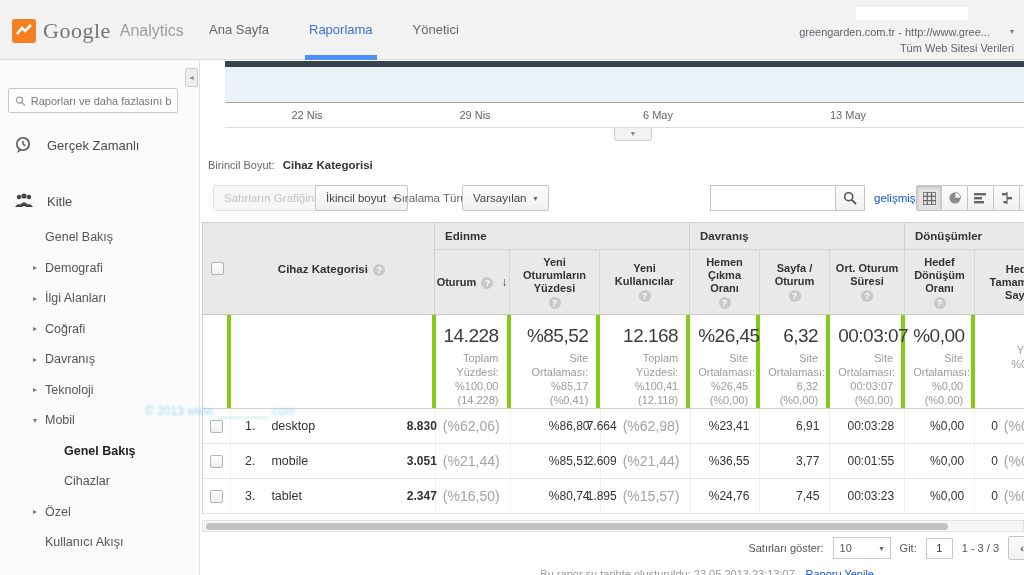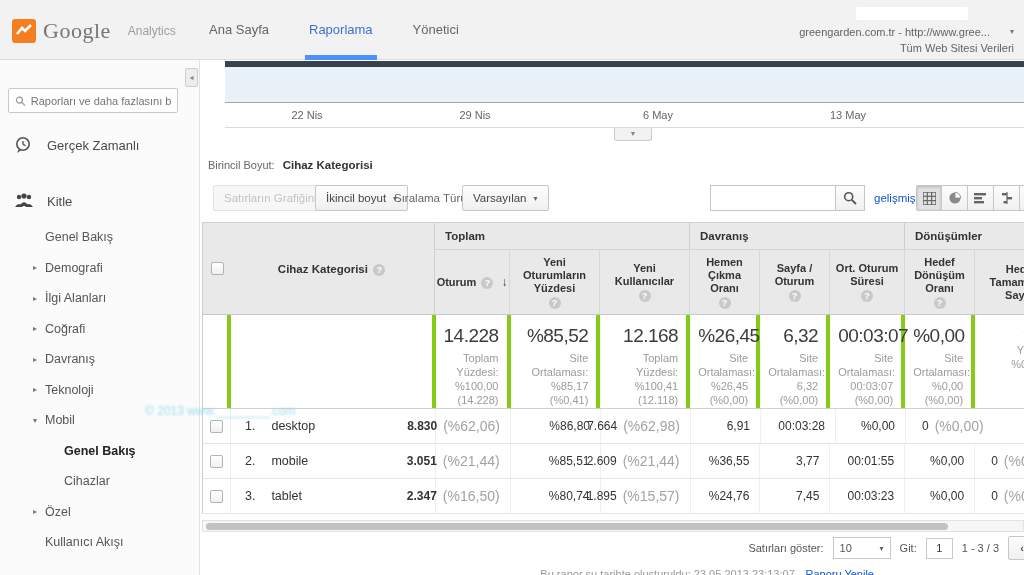--- a/index.html
+++ b/index.html
@@ -5,21 +5,21 @@
   *{box-sizing:border-box;margin:0;padding:0}
   body{background:#ddd}
   #screen{position:relative;width:1024px;height:575px;overflow:hidden;background:#fff;
     font-family:"Liberation Sans",sans-serif;font-size:12px;color:#333}
 
   
   .topbar{position:absolute;left:0;top:0;width:1024px;height:60px;background:#f2f2f2;border-bottom:1px solid #dcdcdc}
   .logo{position:absolute;left:12px;top:18px;display:flex;align-items:center;gap:7px}
   .logo-mark{width:24px;height:24px;border-radius:3px;background:#f57e20;display:flex;align-items:center;justify-content:center}
   .logo-google{font-family:"Liberation Serif",serif;font-size:22px;color:#757575;letter-spacing:.5px}
-  .logo-analytics{font-size:12px;color:#9e9e9e;margin-left:10px}
+  .logo-analytics{font-size:16px;color:#9e9e9e;margin-left:2px}
   .topnav{position:absolute;left:205px;top:0;height:60px;display:flex;gap:32px;align-items:stretch}
   .nav-item{font-size:13px;color:#666;position:relative;line-height:60px;cursor:pointer;padding:0 4px}
   .nav-item.active{color:#3e6fd1;font-weight:normal}
   .nav-item.active::after{content:"";position:absolute;left:0;right:0;bottom:0;height:5px;background:#4d90fe}
   .account{position:absolute;right:10px;top:24px;text-align:right;font-size:11px;color:#5f6368;line-height:16px}
   .account .prop{display:flex;align-items:center;gap:20px;justify-content:flex-end;cursor:pointer}
   .account .caret{font-size:8px;color:#777}
   .account-pill{position:absolute;right:56px;top:7px;width:112px;height:13px;background:#fff;border-radius:2px}
 
   
@@ -301,21 +301,21 @@
           <div class="cb-cell">
               <div class="checkbox"></div>
             </div>
           <div class="dim">
             <span>Cihaz Kategorisi</span>
             <span class="help">?</span>
           </div>
         </div>
         <div class="th-right">
           <div class="group-row">
-            <div class="g0">Toplam</div>
+            <div class="g0">Edinme</div>
             <div class="g1">Davranış</div>
             <div class="g2">Dönüşümler</div>
           </div>
           <div class="sub-row">
             <div class="th c2">
               <span class="oturum-line">
                   <span>Oturum</span>
                   <span class="help">?</span>
                   <span class="sort">↓</span>
                 </span>
@@ -399,20 +399,23 @@
             <span class="mv bold">8.830</span>
             <span class="pct">(%62,06)</span>
           </div>
         <div class="c3 metric">
             <span class="mv">%86,80</span>
           </div>
         <div class="c4 metric">
             <span class="mv">7.664</span>
             <span class="pct">(%62,98)</span>
           </div>
+        <div class="c5 metric">
+            <span class="mv">%23,41</span>
+          </div>
         <div class="c6 metric">
             <span class="mv">6,91</span>
           </div>
         <div class="c7 metric">
             <span class="mv">00:03:28</span>
           </div>
         <div class="c8 metric">
             <span class="mv">%0,00</span>
           </div>
         <div class="c9 metric goals">

